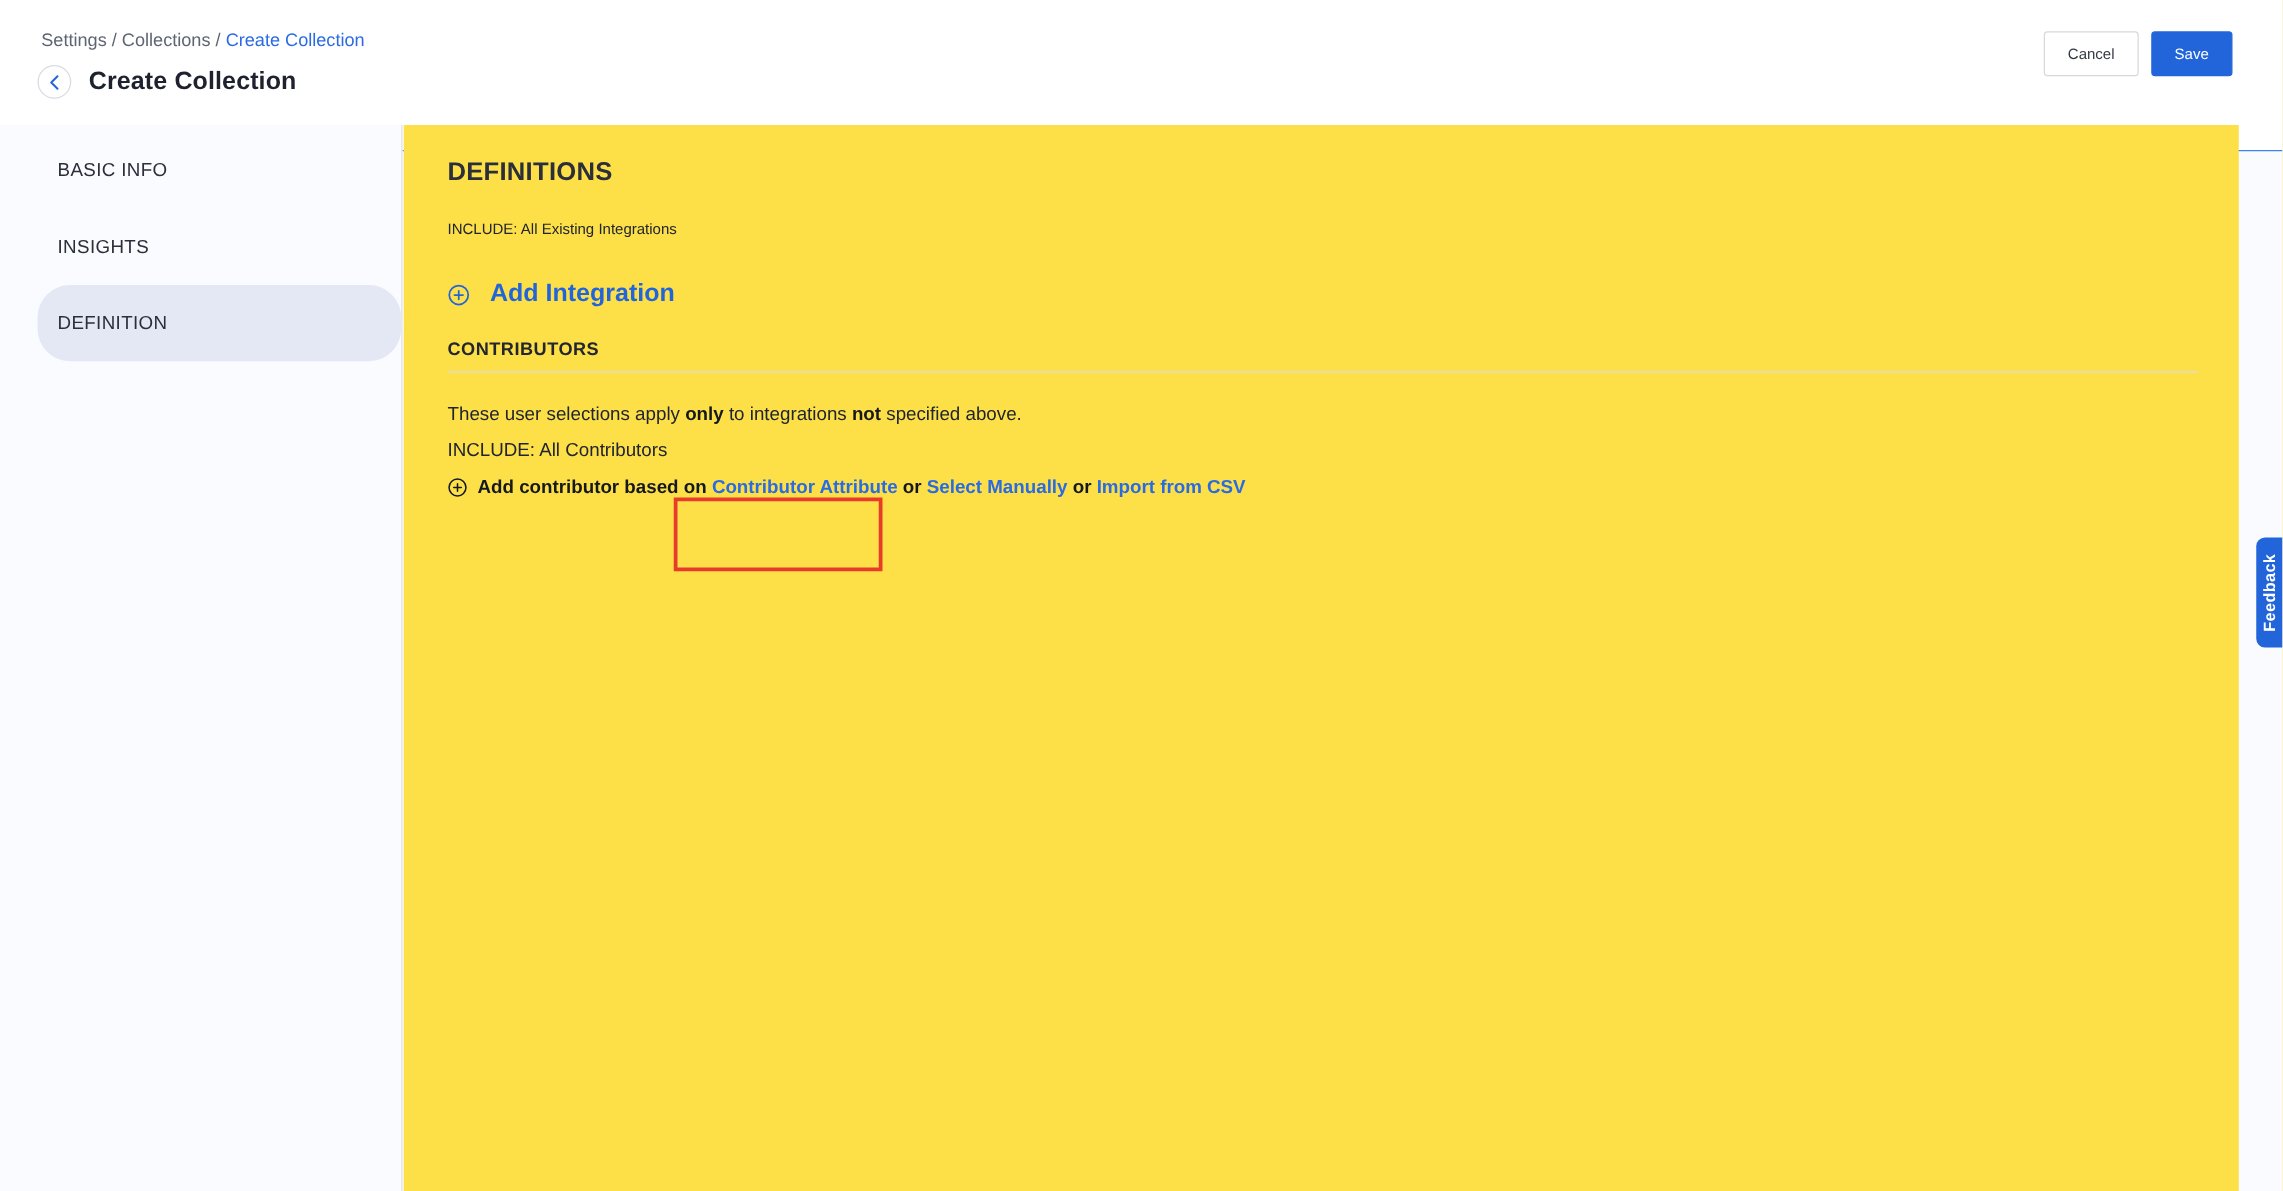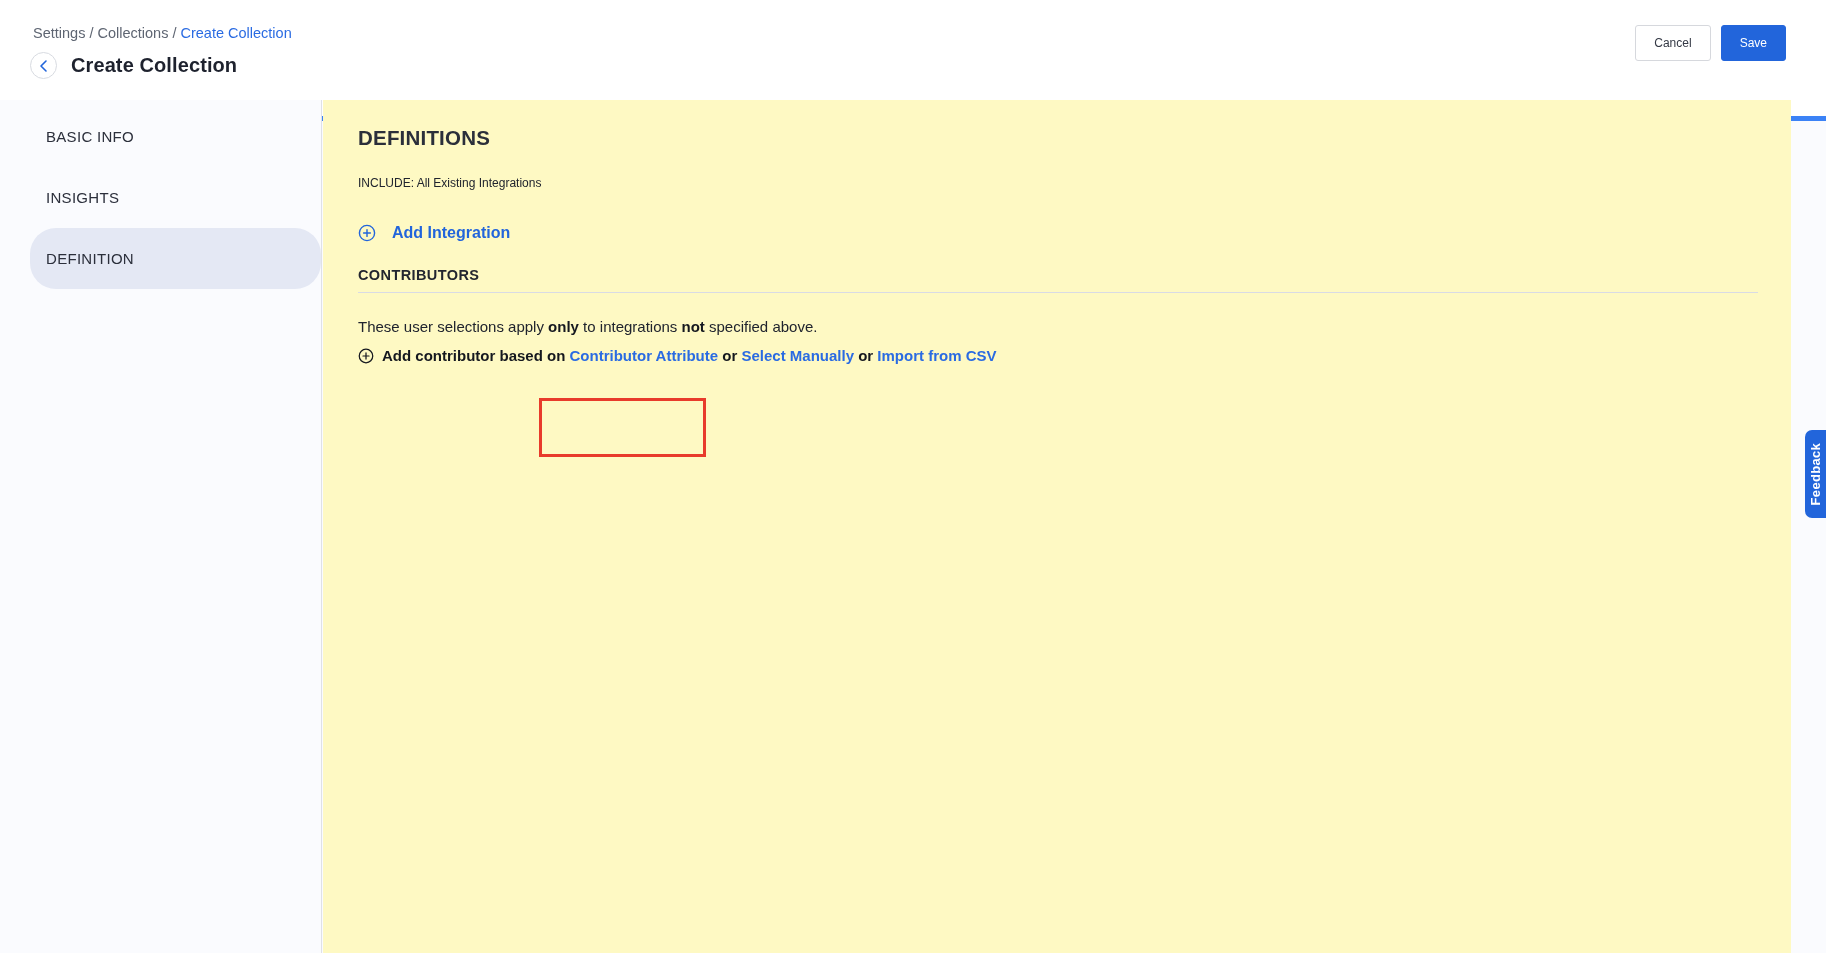--- a/index.html
+++ b/index.html
@@ -13,21 +13,21 @@
     position: relative;
     overflow: hidden;
   }
 
   
   .header {
     position: absolute;
     top: 0; left: 0; right: 0;
     height: 121px;
     background: #FFFFFF;
-    border-bottom: 5px solid #3b82f6;
+    border-bottom: 1px solid #3b82f6;
   }
   .breadcrumb {
     position: absolute;
     top: 25px; left: 33px;
     font-size: 14.5px;
     color: #5E6572;
   }
   .breadcrumb .crumb-current {
     color: #2A6BE2;
   }
@@ -104,21 +104,21 @@
   .side-item.active {
     background: #E4E8F4;
     border-radius: 26px;
   }
 
   
   .main {
     position: absolute;
     top: 100px; bottom: 0;
     left: 323px; right: 35px;
-    background: #fef9c3;
+    background: #fde047;
     padding: 26px 33px 0 35px;
   }
   .main-title {
     font-size: 20.5px;
     font-weight: 700;
     color: #2B2F3A;
     letter-spacing: 0.2px;
   }
   .section-heading {
     font-size: 14.5px;
@@ -137,21 +137,21 @@
   }
   .add-row {
     margin-top: 34px;
     display: flex;
     align-items: center;
     gap: 16px;
     cursor: pointer;
     width: fit-content;
   }
   .add-row .link-label {
-    font-size: 16px;
+    font-size: 20px;
     font-weight: 700;
     color: #2265DB;
   }
   .note-line {
     margin-top: 25px;
     font-size: 15px;
     color: #20242E;
   }
   .note-line b { font-weight: 700; color: #15181F; }
   .include-contributors { margin-top: 12px; font-size: 15px; color: #20242E; }
@@ -243,20 +243,21 @@
       <svg width="18" height="18" viewBox="0 0 18 18" fill="none" stroke="#2265DB" stroke-width="1.4" stroke-linecap="round">
         <circle cx="9" cy="9" r="7.6"></circle>
         <path d="M9 5.6 V12.4 M5.6 9 H12.4"></path>
       </svg>
     </span>
     <span class="link-label">Add Integration</span>
   </div>
 
   <div class="section-heading sec-contributors">CONTRIBUTORS</div>
   <div class="note-line"><span>These user selections apply </span><b>only</b><span> to integrations </span><b>not</b><span> specified above.</span></div>
+  <div class="include-contributors">INCLUDE: All Contributors</div>
   <div class="add-contrib-row">
     <span>
       <svg width="16" height="16" viewBox="0 0 18 18" fill="none" stroke="#15181F" stroke-width="1.4" stroke-linecap="round">
         <circle cx="9" cy="9" r="7.6"></circle>
         <path d="M9 5.6 V12.4 M5.6 9 H12.4"></path>
       </svg>
     </span>
     <span><span class="add-contrib-text">Add contributor based on </span><span class="inline-link">Contributor Attribute</span><span class="or-word"> or </span><span class="inline-link">Select Manually</span><span class="or-word"> or </span><span class="inline-link">Import from CSV</span></span>
   </div>
 </div>

